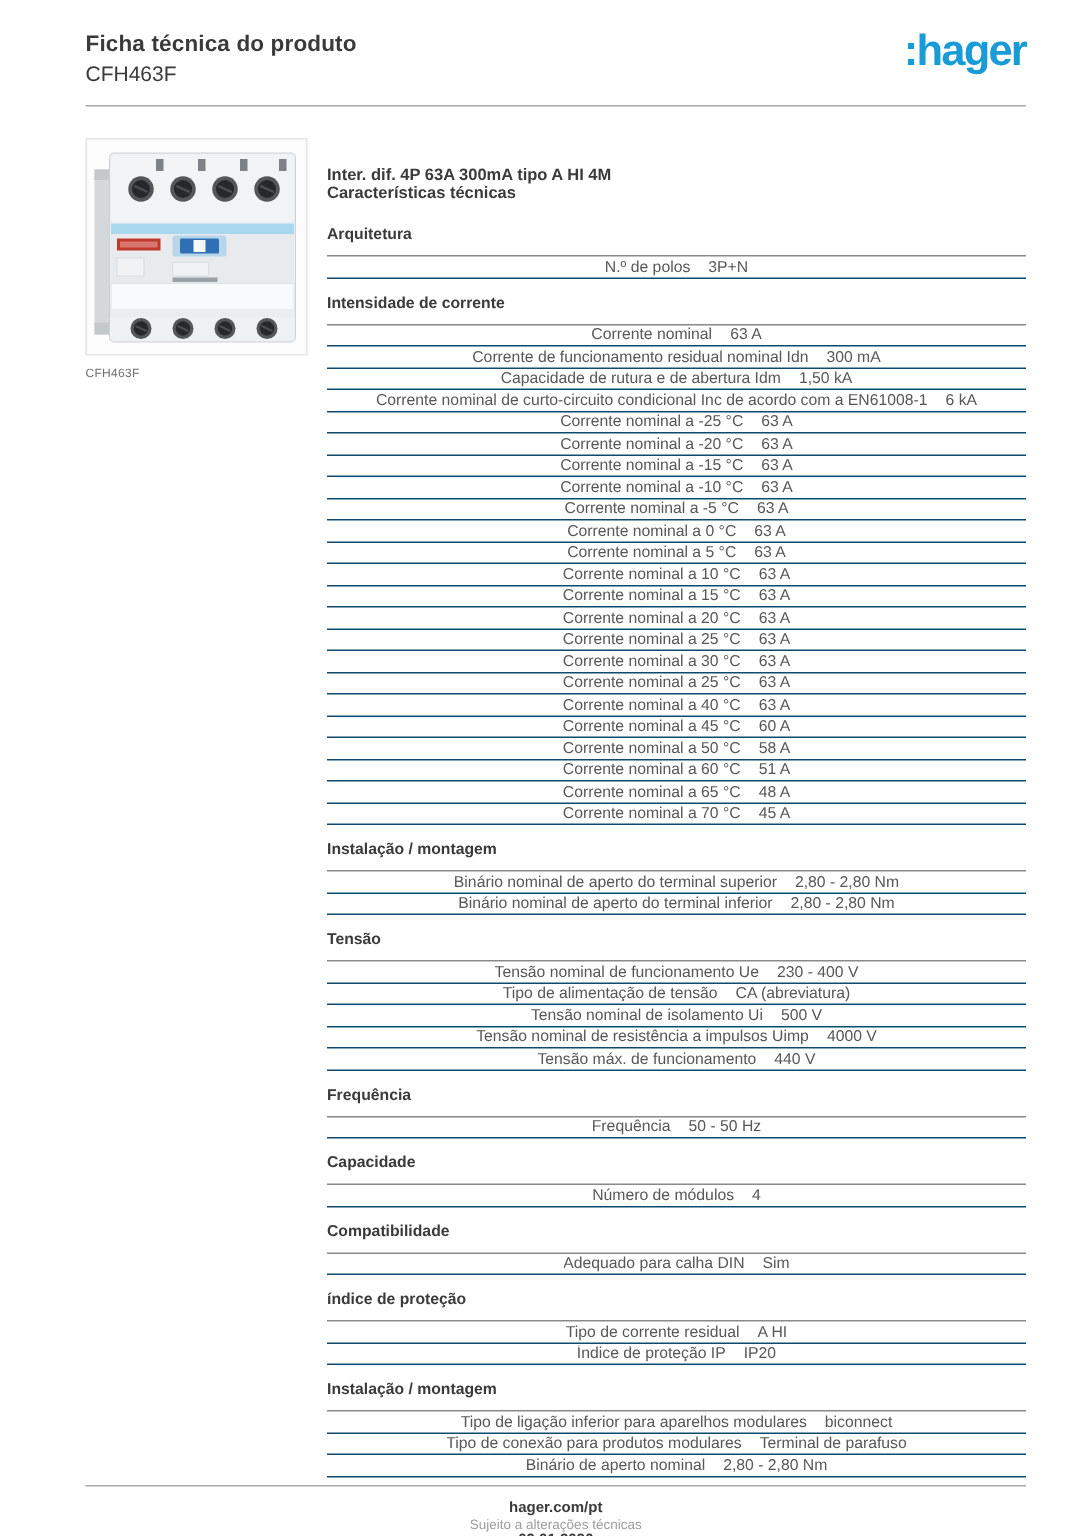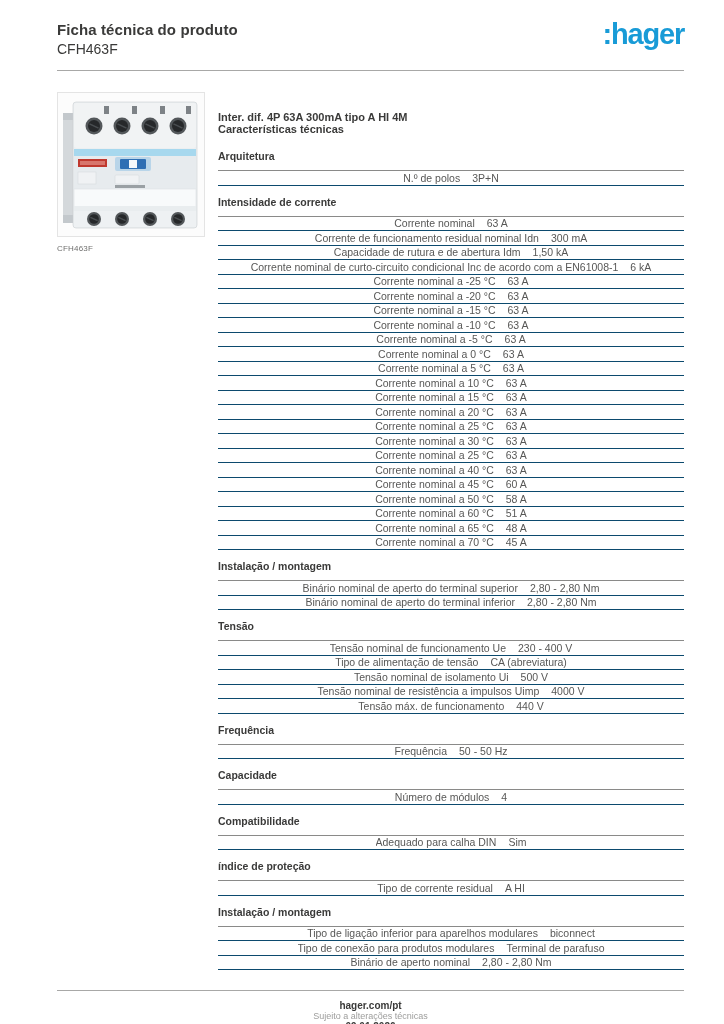--- a/index.html
+++ b/index.html
@@ -364,20 +364,24 @@
   </section>
 
   <section class="spec-section">
     <div class="section-title">índice de proteção</div>
     <div class="rows">
   <div class="spec-row">
     <span class="spec-label">Tipo de corrente residual</span>
     <span class="spec-value">A HI</span>
   </div>
 
+  <div class="spec-row">
+    <span class="spec-label">Índice de proteção IP</span>
+    <span class="spec-value">IP20</span>
+  </div>
 </div>
   </section>
 
   <section class="spec-section">
     <div class="section-title">Instalação / montagem</div>
     <div class="rows">
   <div class="spec-row">
     <span class="spec-label">Tipo de ligação inferior para aparelhos modulares</span>
     <span class="spec-value">biconnect</span>
   </div>

